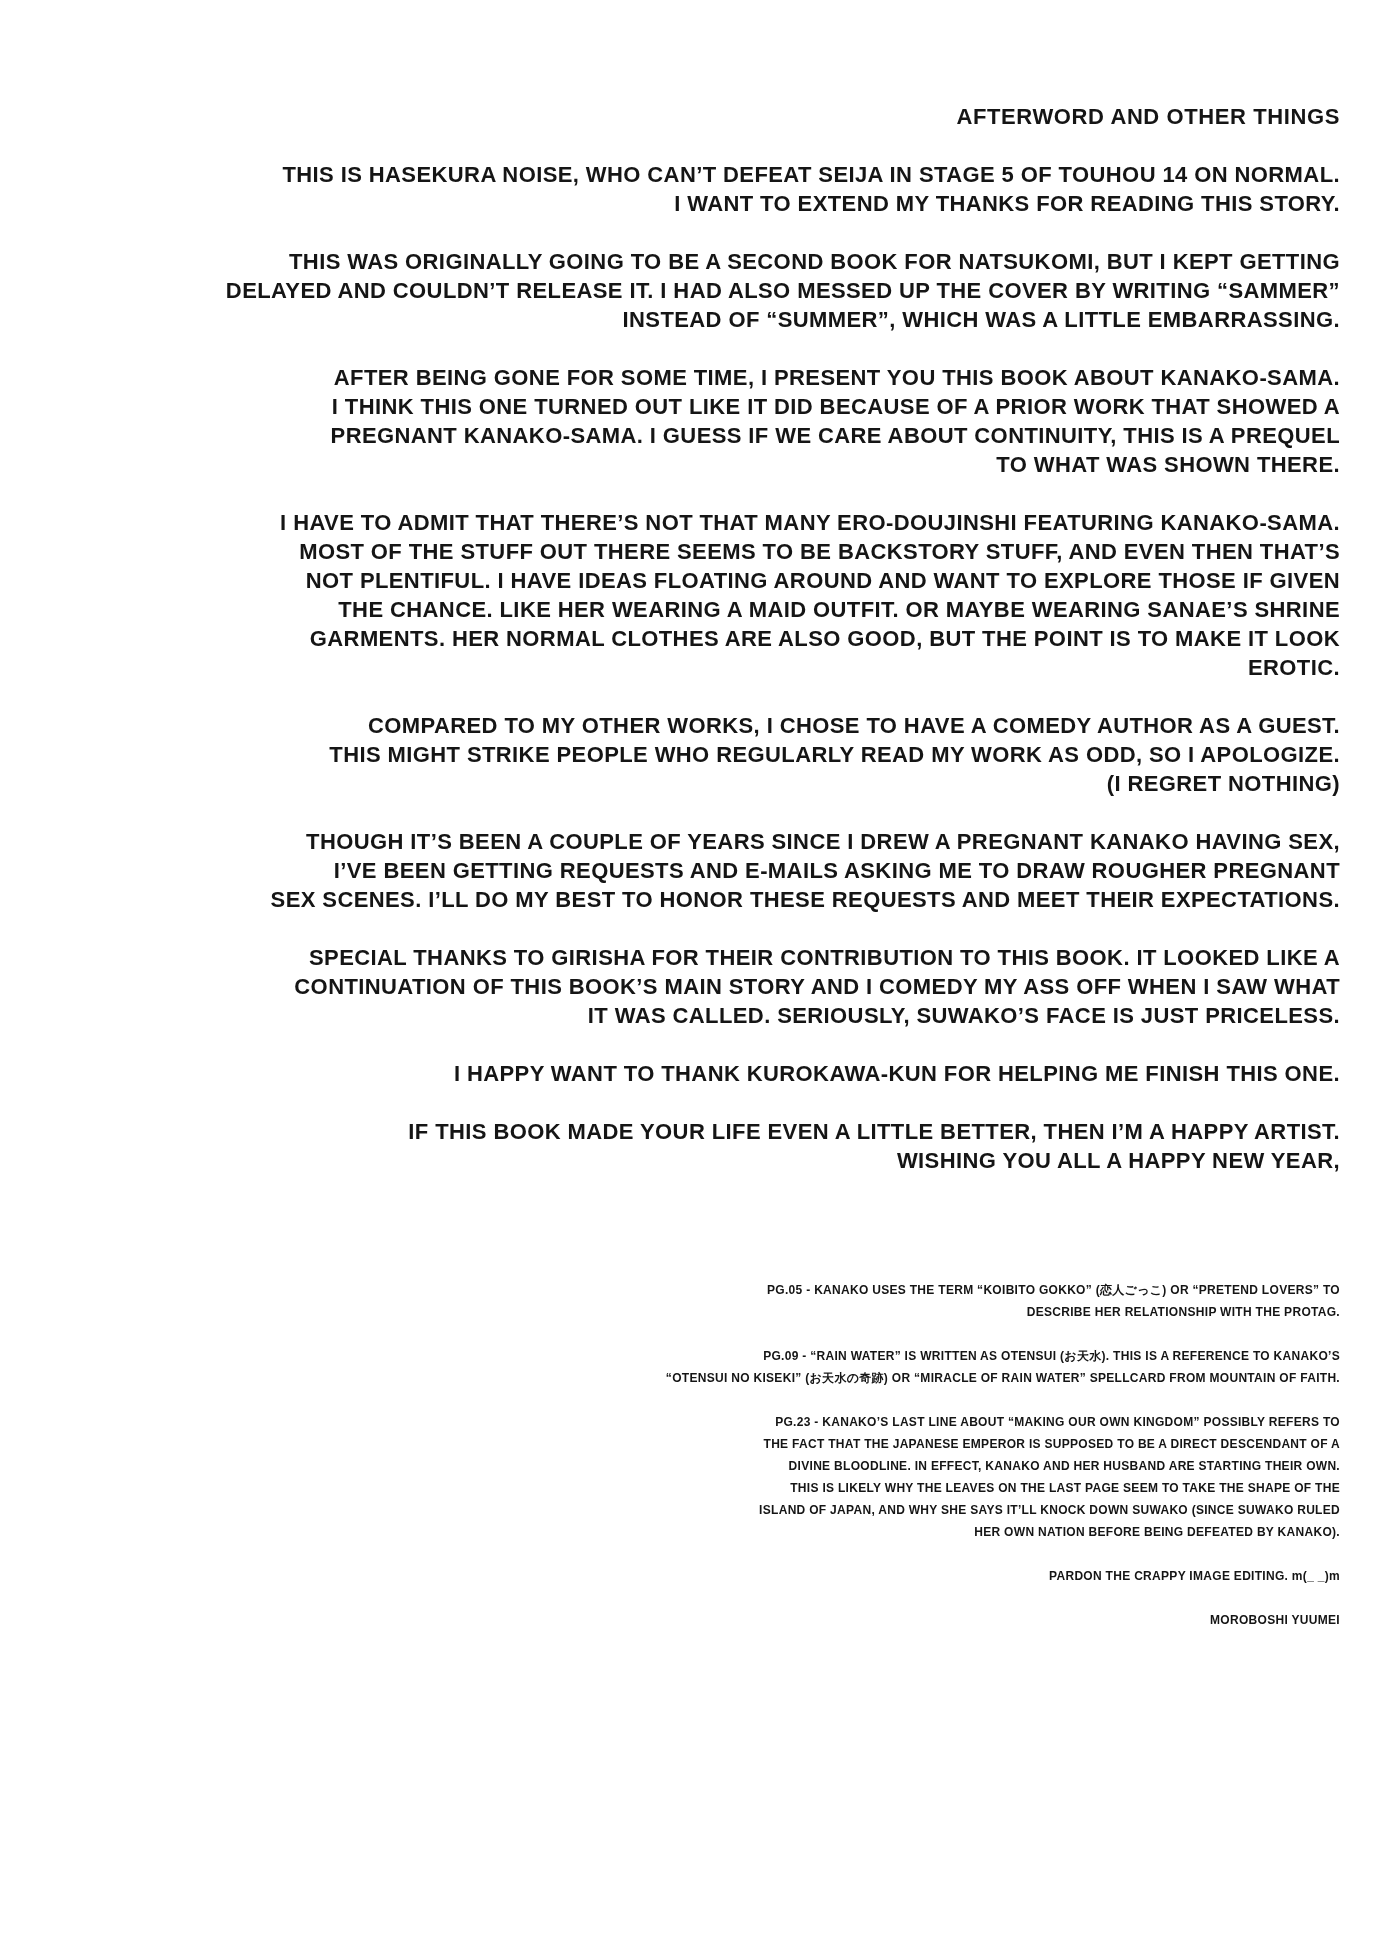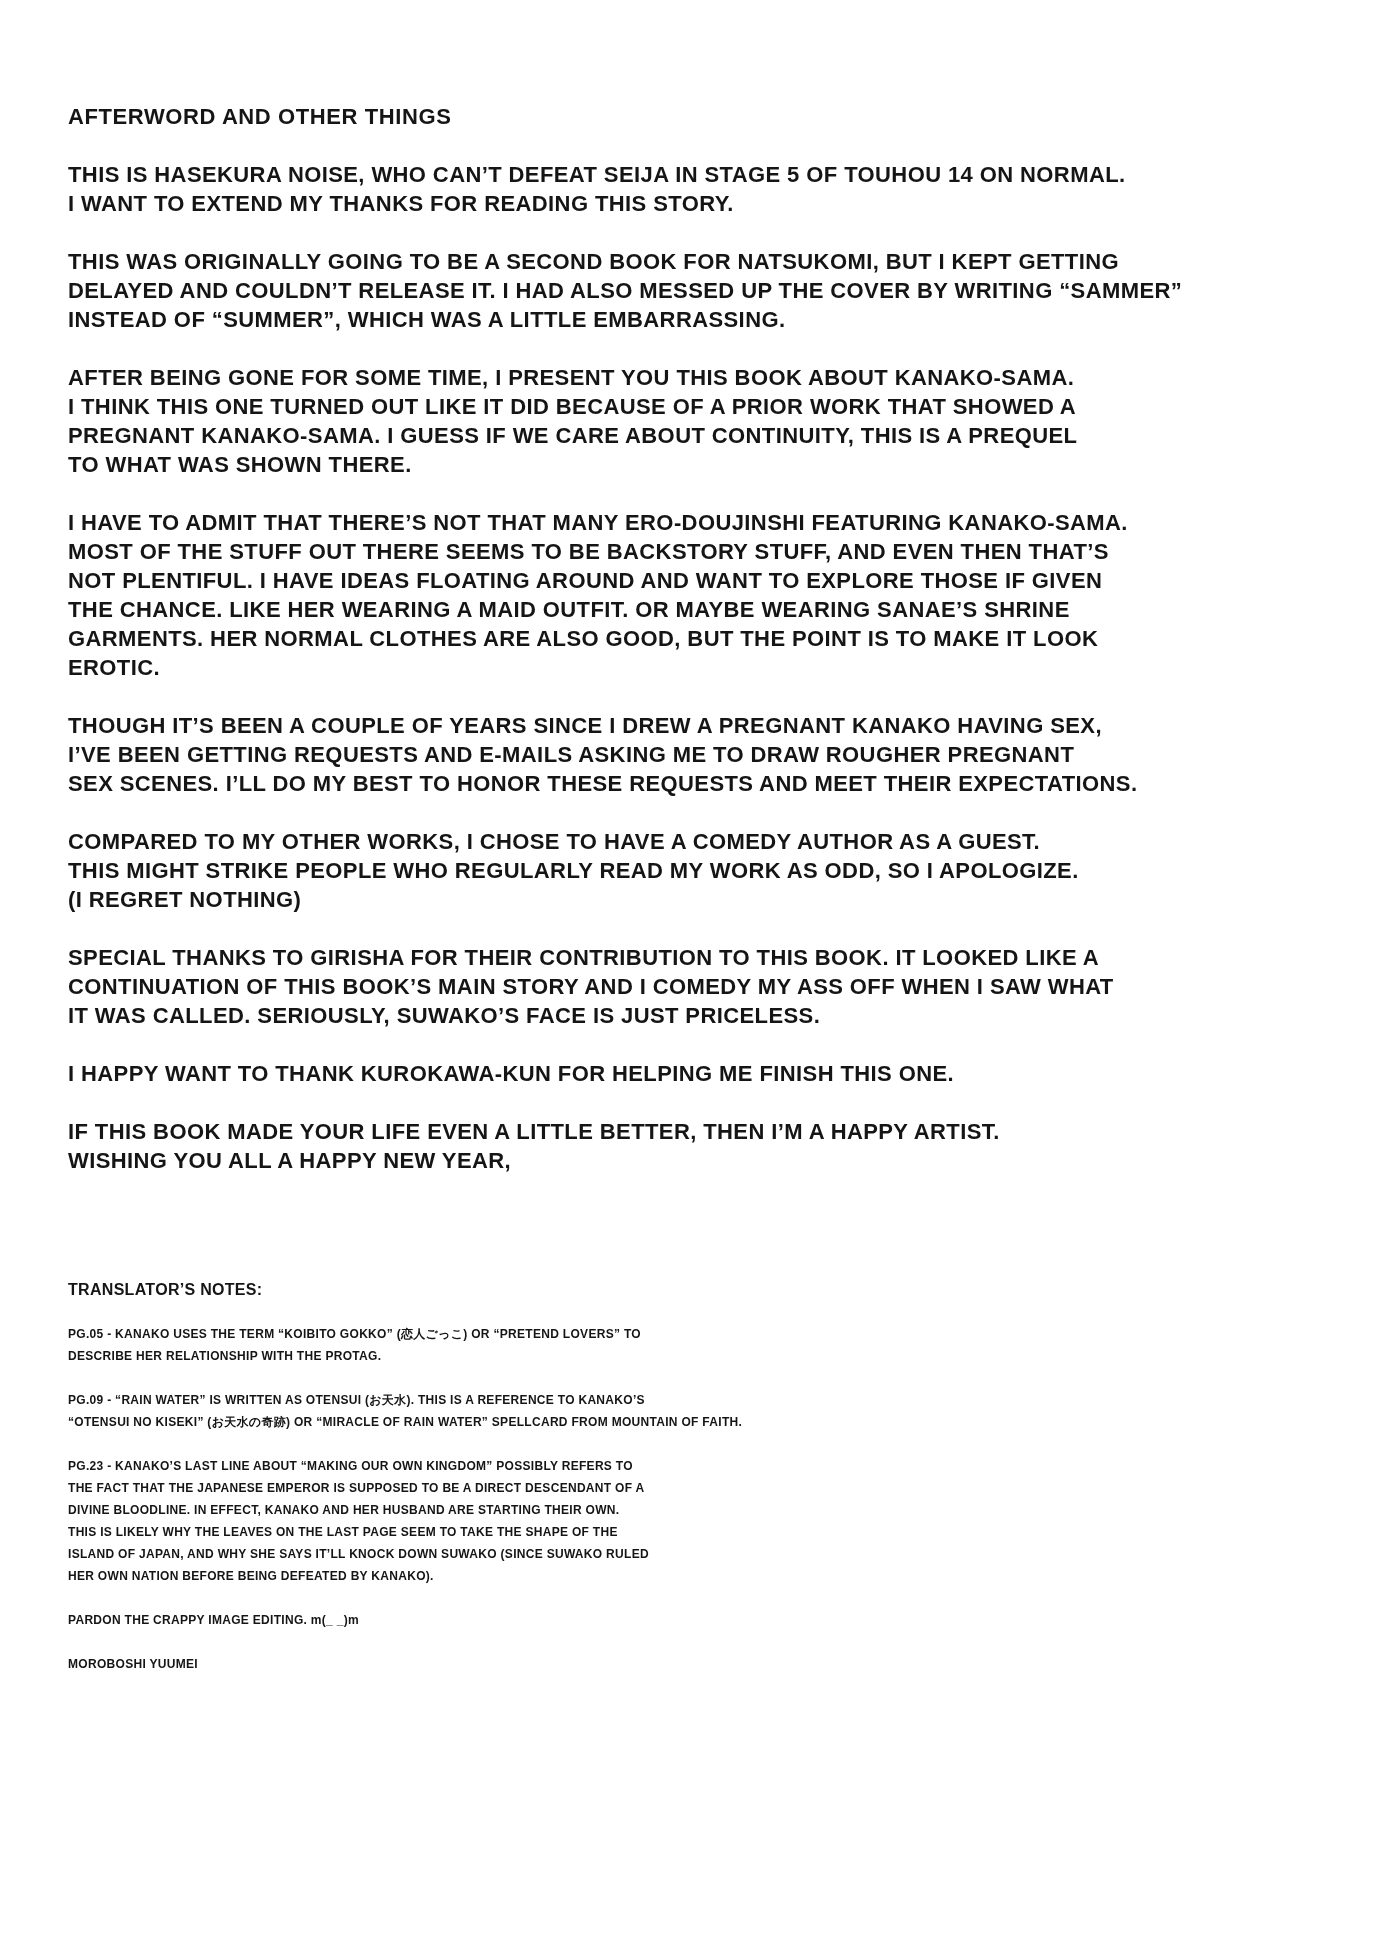--- a/index.html
+++ b/index.html
@@ -8,20 +8,21 @@
     background: #ffffff;
   }
   .page {
     position: relative;
     width: 1398px;
     height: 1957px;
     background: #ffffff;
     overflow: hidden;
     font-family: "Liberation Sans", sans-serif;
     color: #151515;
+    text-align: right;
   }
   .content {
     position: absolute;
     left: 68px;
     top: 102px;
     right: 58px;
   }
   .title {
     font-size: 22px;
     font-weight: 700;
@@ -79,37 +80,36 @@
       <p class="para">AFTER BEING GONE FOR SOME TIME, I PRESENT YOU THIS BOOK ABOUT KANAKO-SAMA.
 I THINK THIS ONE TURNED OUT LIKE IT DID BECAUSE OF A PRIOR WORK THAT SHOWED A
 PREGNANT KANAKO-SAMA. I GUESS IF WE CARE ABOUT CONTINUITY, THIS IS A PREQUEL
 TO WHAT WAS SHOWN THERE.</p>
       <p class="para">I HAVE TO ADMIT THAT THERE’S NOT THAT MANY ERO-DOUJINSHI FEATURING KANAKO-SAMA.
 MOST OF THE STUFF OUT THERE SEEMS TO BE BACKSTORY STUFF, AND EVEN THEN THAT’S
 NOT PLENTIFUL. I HAVE IDEAS FLOATING AROUND AND WANT TO EXPLORE THOSE IF GIVEN
 THE CHANCE. LIKE HER WEARING A MAID OUTFIT. OR MAYBE WEARING SANAE’S SHRINE
 GARMENTS. HER NORMAL CLOTHES ARE ALSO GOOD, BUT THE POINT IS TO MAKE IT LOOK
 EROTIC.</p>
+      <p class="para">COMPARED TO MY OTHER WORKS, I CHOSE TO HAVE A COMEDY AUTHOR AS A GUEST.
+THIS MIGHT STRIKE PEOPLE WHO REGULARLY READ MY WORK AS ODD, SO I APOLOGIZE.
+(I REGRET NOTHING)</p>
       <p class="para">THOUGH IT’S BEEN A COUPLE OF YEARS SINCE I DREW A PREGNANT KANAKO HAVING SEX,
 I’VE BEEN GETTING REQUESTS AND E-MAILS ASKING ME TO DRAW ROUGHER PREGNANT
 SEX SCENES. I’LL DO MY BEST TO HONOR THESE REQUESTS AND MEET THEIR EXPECTATIONS.</p>
-      <p class="para">COMPARED TO MY OTHER WORKS, I CHOSE TO HAVE A COMEDY AUTHOR AS A GUEST.
-THIS MIGHT STRIKE PEOPLE WHO REGULARLY READ MY WORK AS ODD, SO I APOLOGIZE.
-(I REGRET NOTHING)</p>
       <p class="para">SPECIAL THANKS TO GIRISHA FOR THEIR CONTRIBUTION TO THIS BOOK. IT LOOKED LIKE A
 CONTINUATION OF THIS BOOK’S MAIN STORY AND I COMEDY MY ASS OFF WHEN I SAW WHAT
 IT WAS CALLED. SERIOUSLY, SUWAKO’S FACE IS JUST PRICELESS.</p>
       <p class="para">I HAPPY WANT TO THANK KUROKAWA-KUN FOR HELPING ME FINISH THIS ONE.</p>
       <p class="para">IF THIS BOOK MADE YOUR LIFE EVEN A LITTLE BETTER, THEN I’M A HAPPY ARTIST.
 WISHING YOU ALL A HAPPY NEW YEAR,</p>
 
     </section>
 
     <section class="notes">
-      <h2 class="notes-heading">TRANSLATOR’S NOTES:</h2>
 
       <p class="note-para">PG.05 - KANAKO USES THE TERM “KOIBITO GOKKO” (恋人ごっこ) OR “PRETEND LOVERS” TO
 DESCRIBE HER RELATIONSHIP WITH THE PROTAG.</p>
       <p class="note-para">PG.09 - “RAIN WATER” IS WRITTEN AS OTENSUI (お天水). THIS IS A REFERENCE TO KANAKO’S
 “OTENSUI NO KISEKI” (お天水の奇跡) OR “MIRACLE OF RAIN WATER” SPELLCARD FROM MOUNTAIN OF FAITH.</p>
       <p class="note-para">PG.23 - KANAKO’S LAST LINE ABOUT “MAKING OUR OWN KINGDOM” POSSIBLY REFERS TO
 THE FACT THAT THE JAPANESE EMPEROR IS SUPPOSED TO BE A DIRECT DESCENDANT OF A
 DIVINE BLOODLINE. IN EFFECT, KANAKO AND HER HUSBAND ARE STARTING THEIR OWN.
 THIS IS LIKELY WHY THE LEAVES ON THE LAST PAGE SEEM TO TAKE THE SHAPE OF THE
 ISLAND OF JAPAN, AND WHY SHE SAYS IT’LL KNOCK DOWN SUWAKO (SINCE SUWAKO RULED

